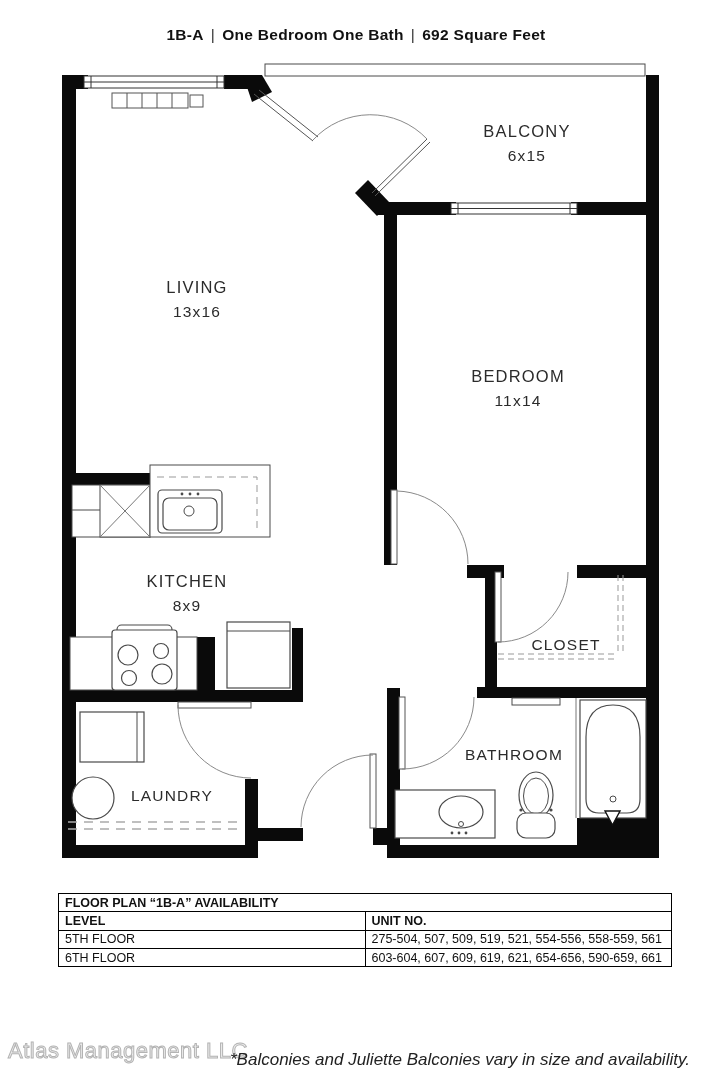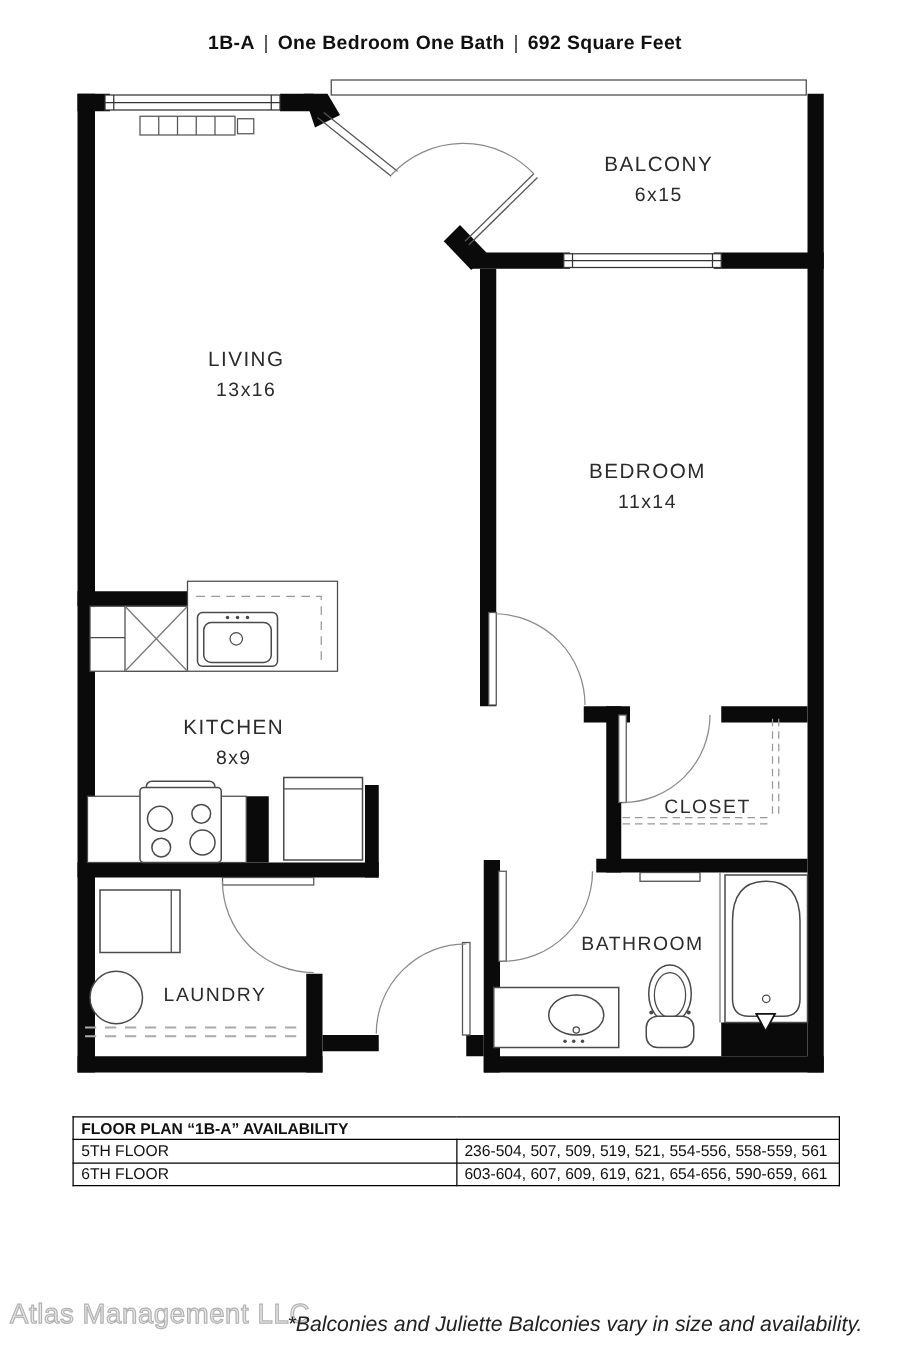--- a/index.html
+++ b/index.html
@@ -221,23 +221,27 @@
   <text class="room-label" x="566" y="650" style="font-size:15.5px">CLOSET</text>
   <text class="room-label" x="172" y="801" style="font-size:15.5px">LAUNDRY</text>
   <text class="room-label" x="514" y="760" style="font-size:15.5px">BATHROOM</text>
 </svg>
 
 <table class="avail">
   <tbody>
       <tr class="hdr">
     <td colspan="2">FLOOR PLAN “1B-A” AVAILABILITY</td>
   </tr>
+  <tr class="hdr">
+    <td class="col-level">LEVEL</td>
+    <td>UNIT NO.</td>
+  </tr>
   <tr>
     <td class="col-level">5TH FLOOR</td>
-    <td>236-504, 507, 509, 519, 521, 554-556, 558-559, 561</td>
+    <td>275-504, 507, 509, 519, 521, 554-556, 558-559, 561</td>
   </tr>
   <tr>
     <td class="col-level">6TH FLOOR</td>
     <td>603-604, 607, 609, 619, 621, 654-656, 590-659, 661</td>
   </tr>
 </tbody>
   </table>
 
 <div class="watermark">Atlas Management LLC</div>
 <div class="footnote">*Balconies and Juliette Balconies vary in size and availability.</div>

